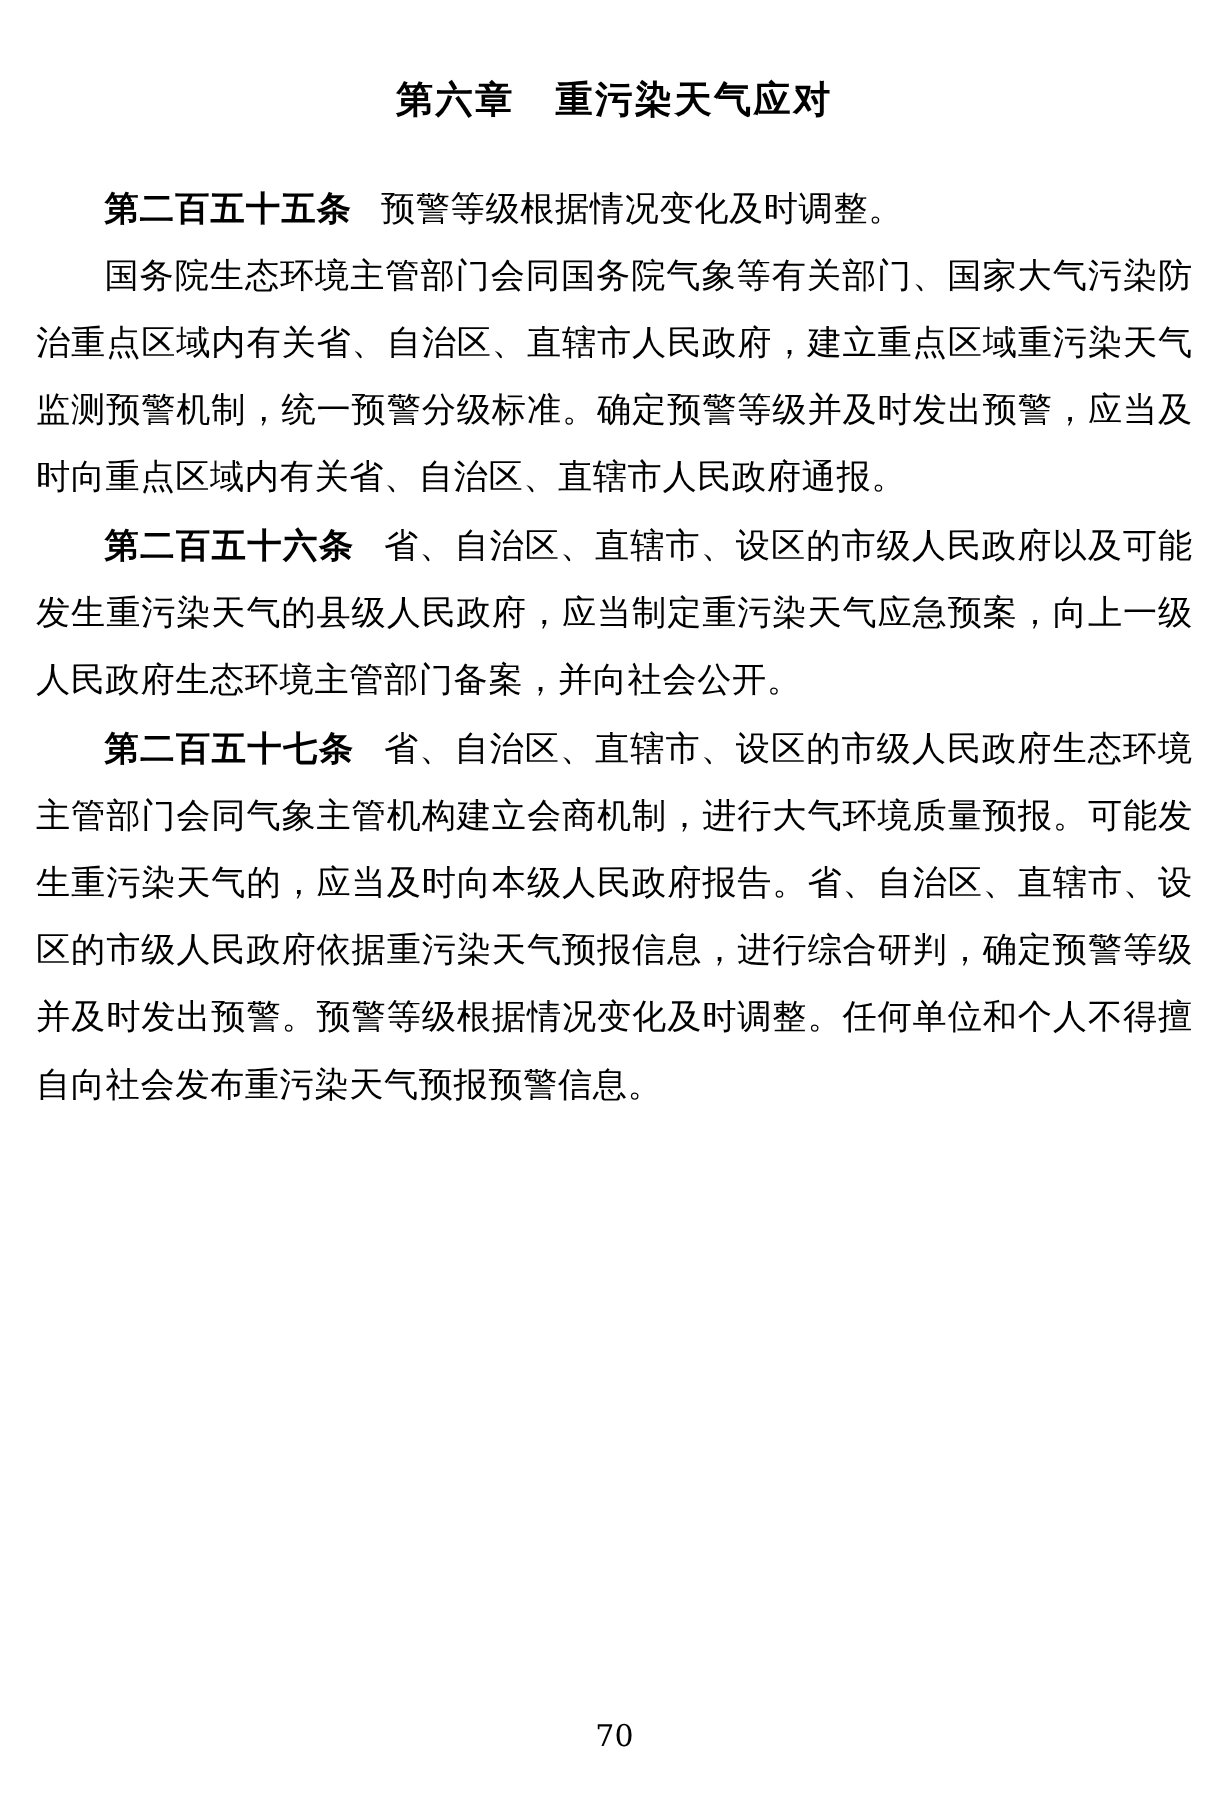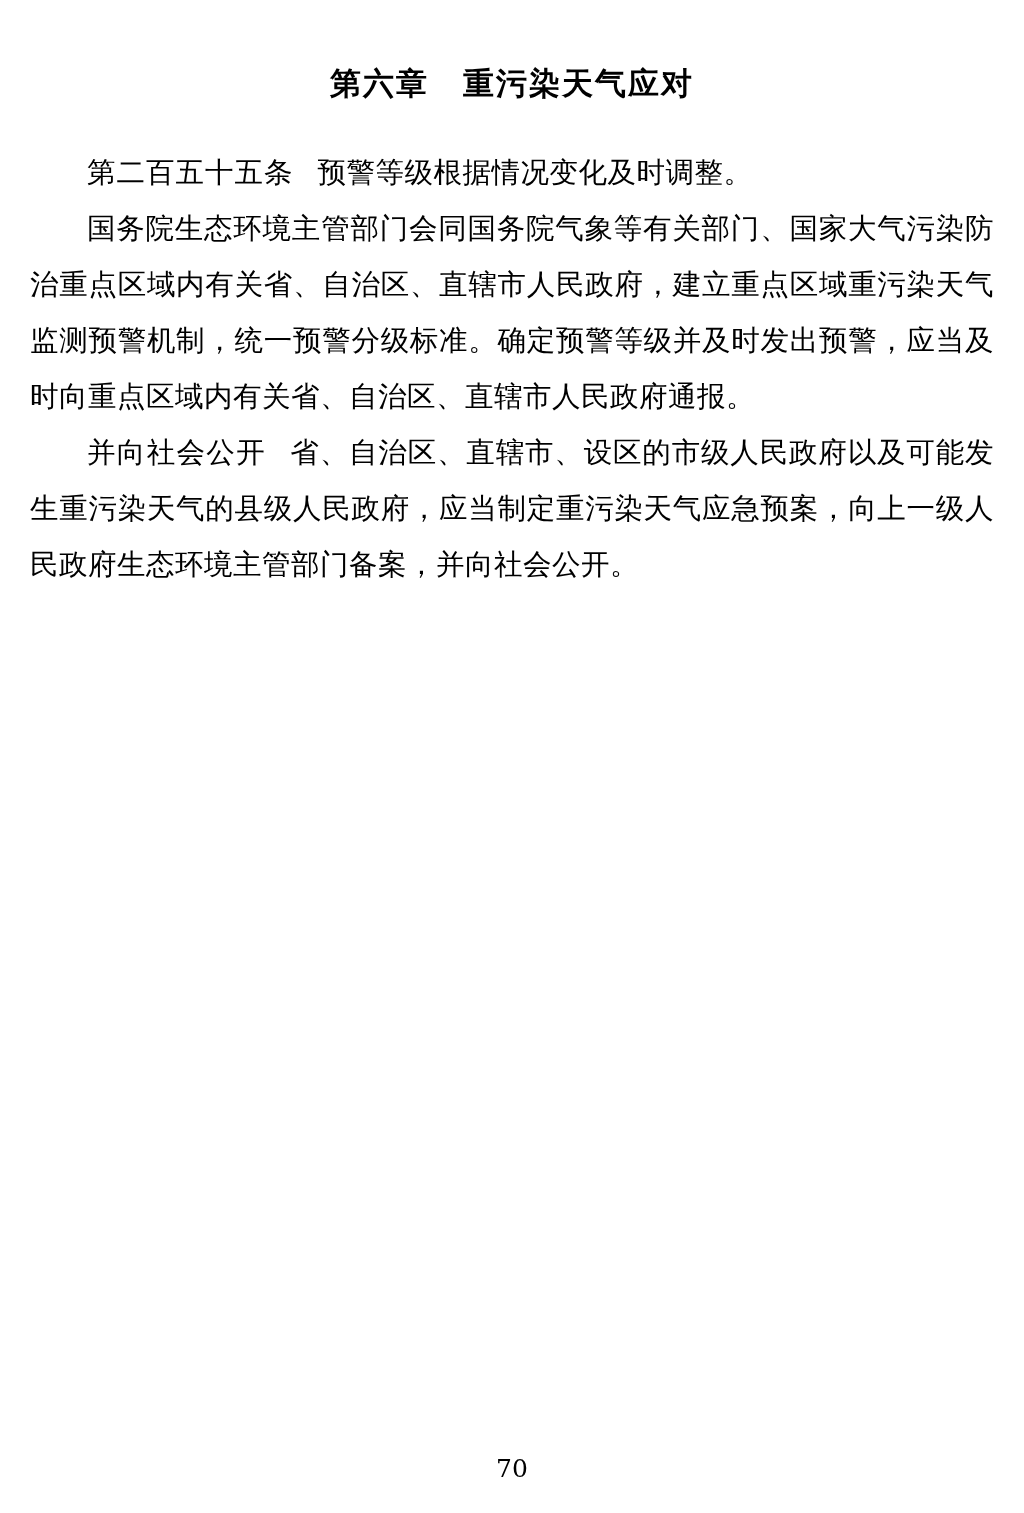--- a/index.html
+++ b/index.html
@@ -41,30 +41,30 @@
     text-align: justify;
     text-justify: inter-ideograph;
     letter-spacing: 0.5px;
     margin: 0;
   }
   .para {
     text-indent: 57px;
     margin: 0;
   }
   .article-no {
-    font-weight: normal;
+    font-weight: bold;
     letter-spacing: 1px;
   }
   .sp {
     display: inline-block;
     width: 24px;
   }
   .page-number {
     position: absolute;
-    bottom: 30px;
+    bottom: 52px;
     left: 0;
     width: 100%;
     text-align: center;
     font-size: 25px;
     font-family: "DejaVu Serif", "Liberation Serif", serif;
   }
 </style>
 </head>
 <body>
 
@@ -73,19 +73,22 @@
   <h1 class="chapter-title">
     <span>第六章</span><span class="gap"></span><span>重污染天气应对</span>
   </h1>
 
   <div class="body-text">
     <p class="para"><span class="article-no">第二百五十五条</span><span class="sp"></span><span>预警等级根据情况变化及时调整。</span></p>
     <p class="para">国务院生态环境主管部门会同国务院气象等有关部门、国家大气污染防治重点区域内有关省、自治区、直辖市人民政府，建立重点区域重污染天气监测预警机制，统一预警分级标准。确定预警等级并及时发出预警，应当及时向重点区域内有关省、自治区、直辖市人民政府通报。</p>
   </div>
 
   <div class="body-text">
-    <p class="para"><span class="article-no">并向社会公开</span><span class="sp"></span><span>省、自治区、直辖市、设区的市级人民政府以及可能发生重污染天气的县级人民政府，应当制定重污染天气应急预案，向上一级人民政府生态环境主管部门备案，并向社会公开。</span></p>
+    <p class="para"><span class="article-no">第二百五十六条</span><span class="sp"></span><span>省、自治区、直辖市、设区的市级人民政府以及可能发生重污染天气的县级人民政府，应当制定重污染天气应急预案，向上一级人民政府生态环境主管部门备案，并向社会公开。</span></p>
   </div>
 
+  <div class="body-text">
+    <p class="para"><span class="article-no">第二百五十七条</span><span class="sp"></span><span>省、自治区、直辖市、设区的市级人民政府生态环境主管部门会同气象主管机构建立会商机制，进行大气环境质量预报。可能发生重污染天气的，应当及时向本级人民政府报告。省、自治区、直辖市、设区的市级人民政府依据重污染天气预报信息，进行综合研判，确定预警等级并及时发出预警。预警等级根据情况变化及时调整。任何单位和个人不得擅自向社会发布重污染天气预报预警信息。</span></p>
+  </div>
 
   <div class="page-number">70</div>
 
 </div>
 
 </body></html>

